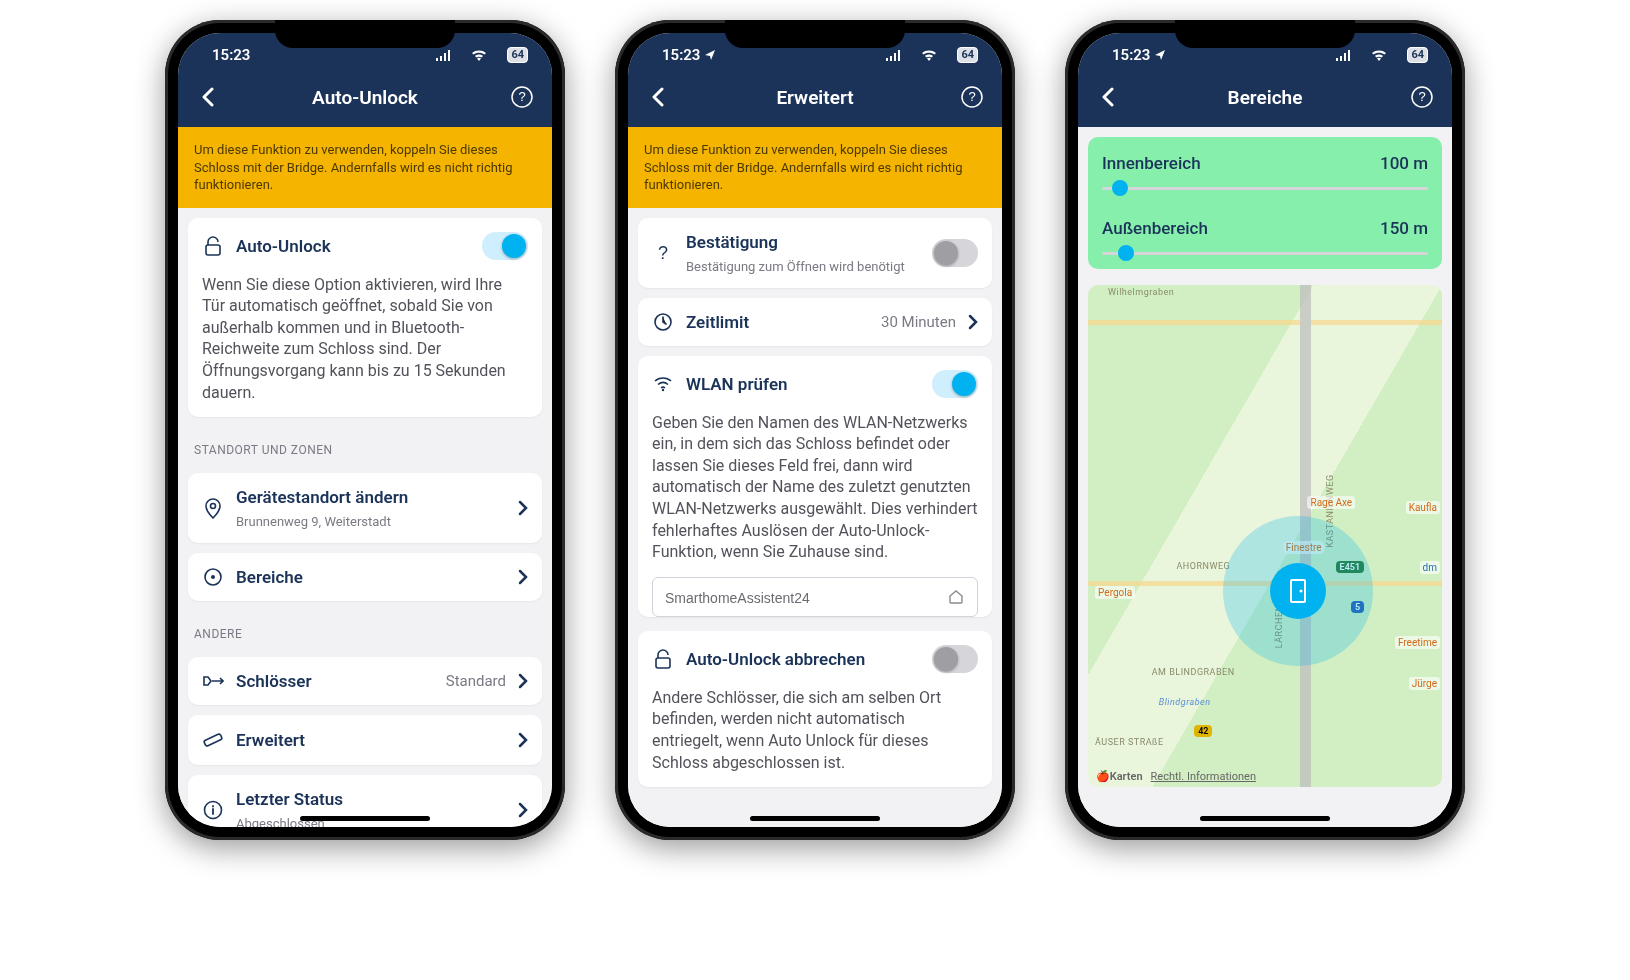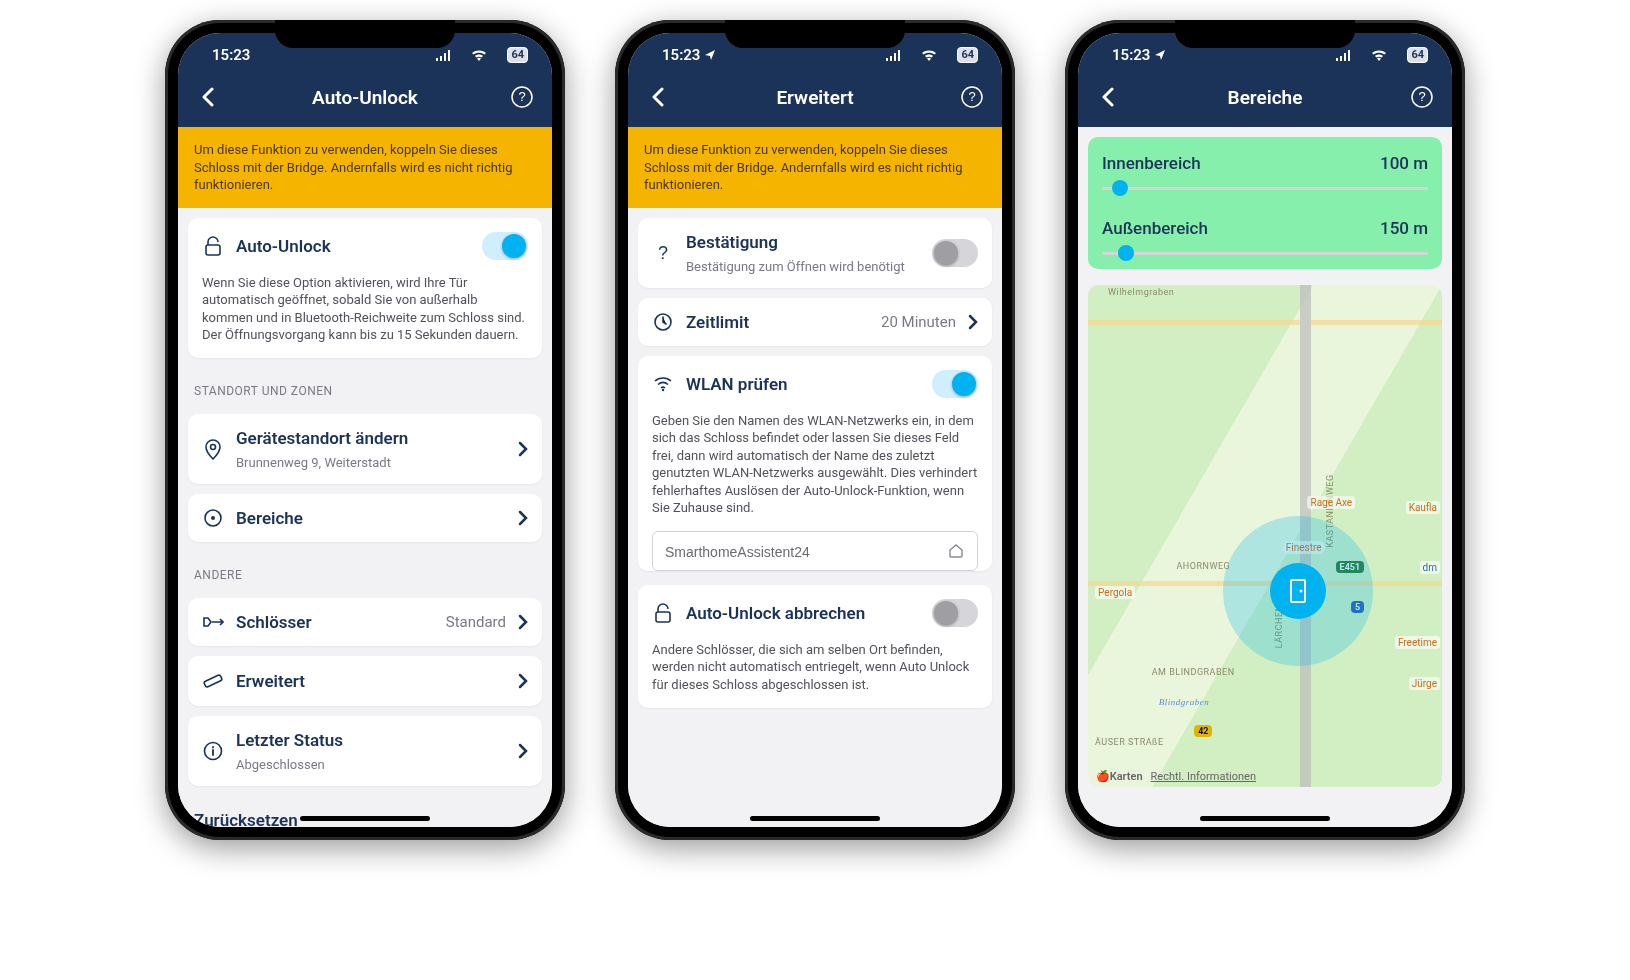--- a/index.html
+++ b/index.html
@@ -102,21 +102,21 @@
     align-items: center;
     padding: 14px 14px;
     gap: 12px;
   }
   .row .ic { width: 22px; flex: 0 0 22px; color: #1b3358; display:flex; align-items:center; justify-content:center; }
   .row .txt { flex: 1; min-width: 0; }
   .row .label { font-size: 17px; color: #1b3358; font-weight: 600; }
   .row .sub { font-size: 13px; color: #7a7a85; margin-top: 7px; }
   .row .val { color: #7a7a85; font-size: 15px; }
   .chev { color: #1b3358; }
-  .desc { font-size: 13px; color: #52525b; padding: 0 14px 14px 14px; line-height: 1.35; }
+  .desc { font-size: 16px; color: #52525b; padding: 0 14px 14px 14px; line-height: 1.35; }
   .sect-header {
     font-size: 12px;
     letter-spacing: 0.5px;
     color: #7a7a85;
     padding: 16px 16px 6px 16px;
     text-transform: uppercase;
   }
   .toggle {
     width: 46px; height: 28px; border-radius: 14px; background: #d6d6da; position: relative; flex: 0 0 46px;
   }
@@ -429,21 +429,21 @@
         <div class="row">
           <span class="ic">
             <svg width="20" height="20" viewBox="0 0 20 20">
                 <circle cx="10" cy="10" r="8" fill="none" stroke="#1b3358" stroke-width="1.6"></circle>
                 <path stroke="#1b3358" stroke-width="1.6" stroke-linecap="round" d="M10 5v5l3 2"></path>
               </svg>
           </span>
           <div class="txt">
               <div class="label">Zeitlimit</div>
             </div>
-          <span class="val">20 Minuten</span>
+          <span class="val">30 Minuten</span>
           <svg class="chev" width="10" height="16" viewBox="0 0 10 16">
               <path fill="none" stroke="#1b3358" stroke-width="2.5" stroke-linecap="round" d="M2 2l6 6-6 6"></path>
             </svg>
         </div>
       </div>
 
       <div class="card">
         <div class="row">
           <span class="ic">
             <svg width="20" height="16" viewBox="0 0 20 16">
@@ -543,21 +543,21 @@
             <div class="slider-thumb" style="left:5%;"></div>
           </div>
         </div>
       </div>
       <div class="mapbox">
         <div class="map-street" style="top:2px;left:20px;">Wilhelmgraben</div>
         <div class="map-street" style="top:55%;left:25%;">AHORNWEG</div>
         <div class="map-street" style="top:44%;left:58%;transform:rotate(-90deg);">KASTANIENWEG</div>
         <div class="map-street" style="top:65%;left:45%;transform:rotate(-90deg);">LÄRCHENWEG</div>
         <div class="map-street" style="top:76%;left:18%;">AM BLINDGRABEN</div>
-        <div class="map-street" style="top:82%;left:20%;color:#5a8dd8;font-style:italic;font-family:Liberation Serif, serif;">Blindgraben</div>
+        <div class="map-street" style="top:82%;left:20%;color:#5a8dd8;font-style:italic;">Blindgraben</div>
         <div class="map-street" style="bottom:8%;left:2%;">ÄUSER STRAßE</div>
 
         <div class="map-poi" style="top:42%;left:62%;">Rage Axe</div>
         <div class="map-poi" style="top:51%;left:55%;border-radius:6px;">Finestre</div>
         <div class="map-poi" style="top:60%;left:2%;">Pergola</div>
         <div class="map-poi" style="top:43%;right:2px;">Kaufla</div>
         <div class="map-poi blue" style="top:55%;right:2px;">dm</div>
         <div class="map-poi" style="top:70%;right:2px;">Freetime</div>
         <div class="map-poi" style="top:78%;right:2px;">Jürge</div>
 

